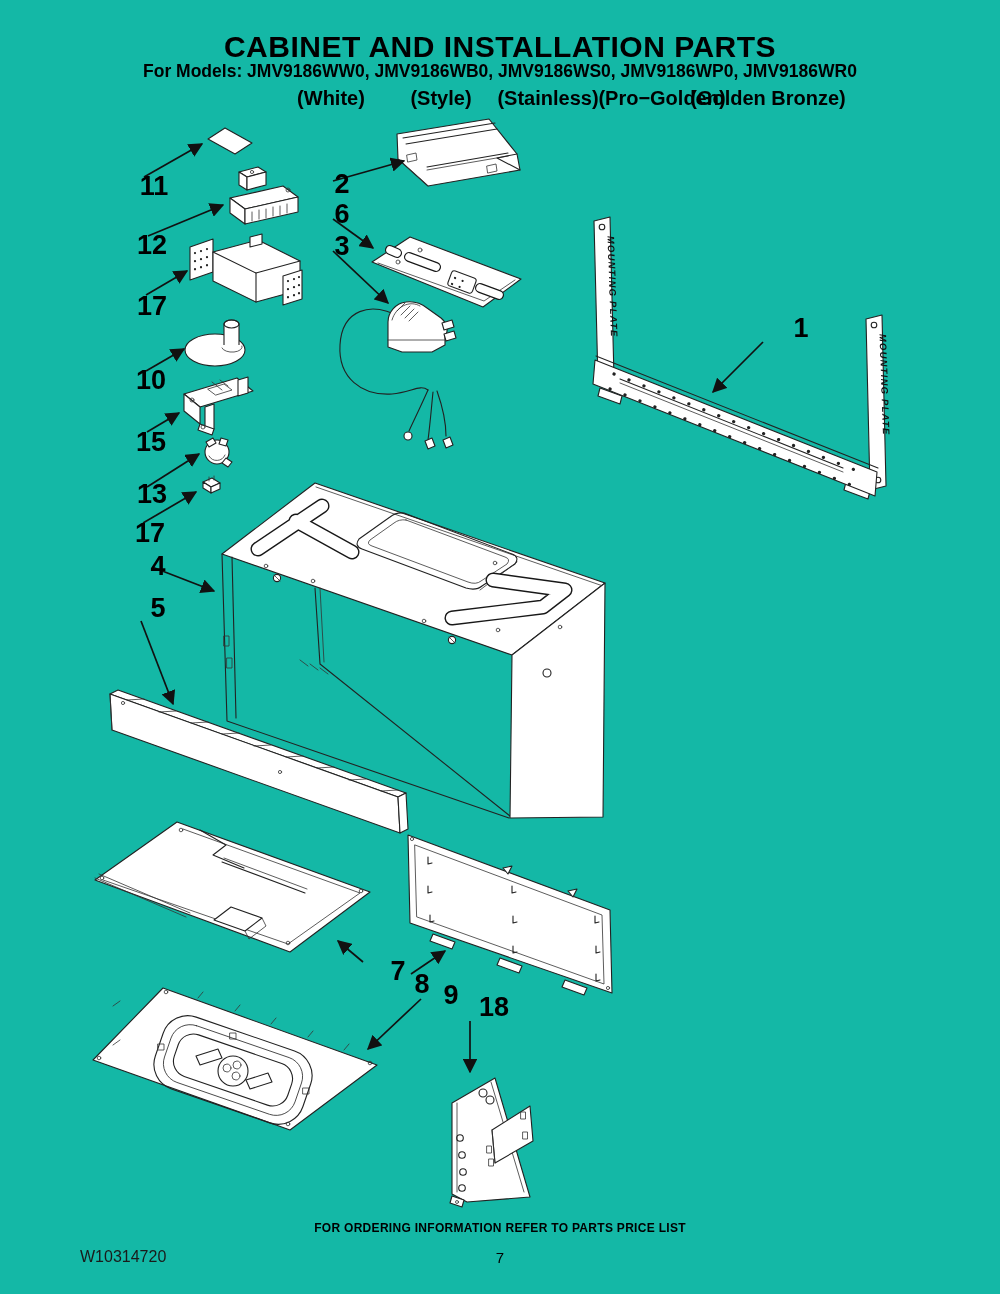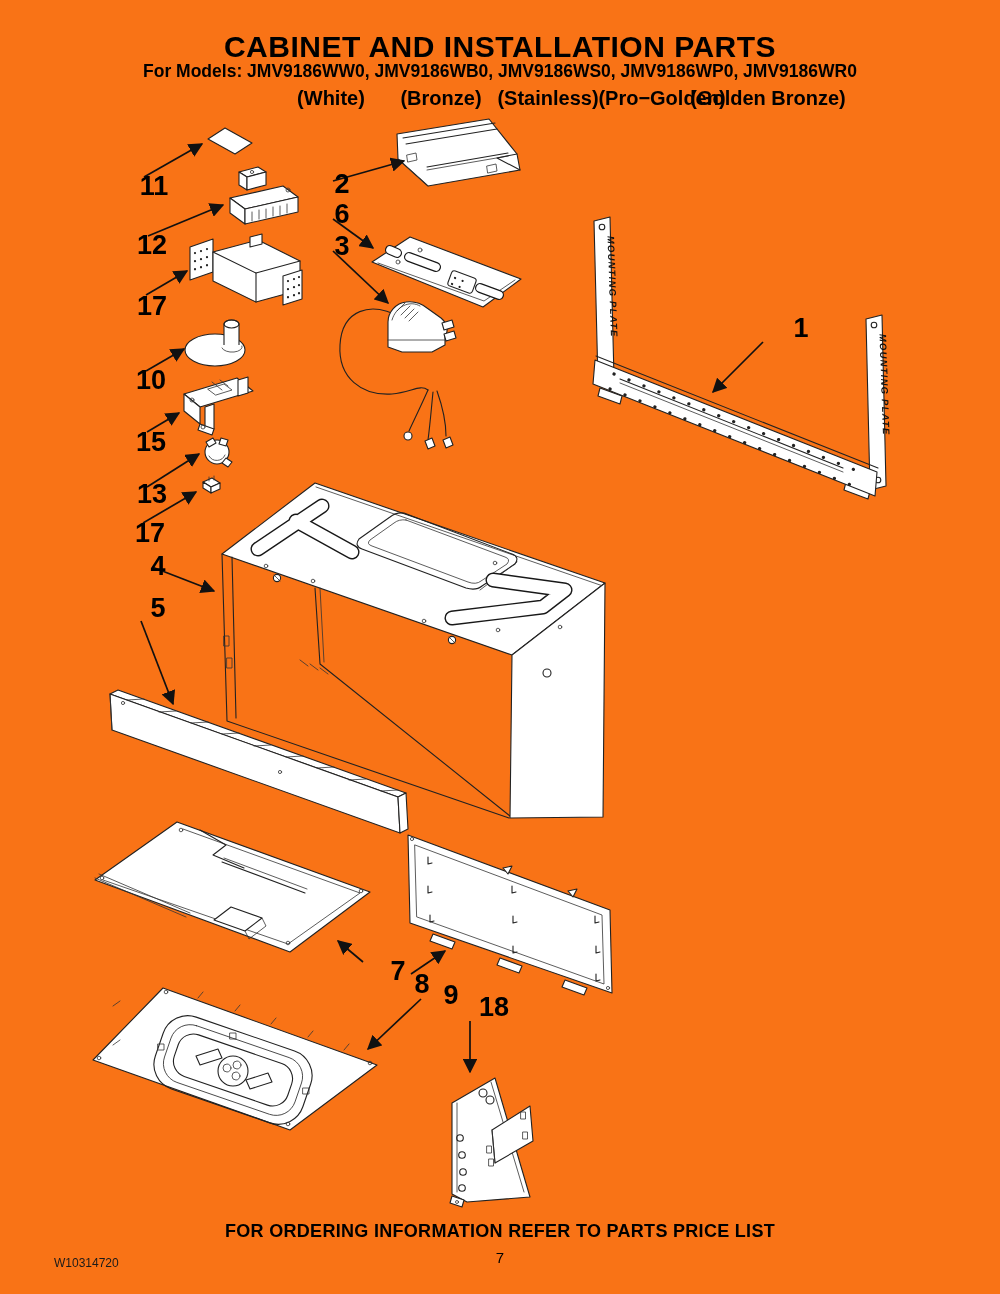--- a/index.html
+++ b/index.html
@@ -1,29 +1,29 @@
 <!DOCTYPE html>
 <html><head>
 <meta charset="utf-8">
 <style>
   html,body{margin:0;padding:0;background:#fff;}
-  .page{position:relative;width:1000px;height:1294px;background:#f97316;overflow:hidden;
+  .page{position:relative;width:1000px;height:1294px;background:#14b8a6;overflow:hidden;
         font-family:"Liberation Sans",sans-serif;color:#000;}
   .page-title{position:absolute;top:30px;left:0;width:100%;text-align:center;
         font-size:30px;font-weight:700;letter-spacing:0.5px;}
   .models-line{position:absolute;top:61px;left:0;width:100%;text-align:center;
         font-size:17.5px;font-weight:700;}
   .color-label{position:absolute;top:87px;transform:translateX(-50%);
         font-size:20px;font-weight:700;white-space:nowrap;}
   .diagram-svg{position:absolute;left:0;top:0;width:1000px;height:1294px;}
   .callout{position:absolute;transform:translate(-50%,-50%);font-weight:700;
         font-size:27px;line-height:1;margin-left:24px;}
   .footer-note{position:absolute;top:1221px;left:0;width:100%;text-align:center;
-        font-size:18px;font-weight:700;letter-spacing:0.3px;}
-  .doc-number{position:absolute;top:1248px;left:54px;font-size:12px;color:#1a1a1a;margin-top:8px;}
+        font-size:12px;font-weight:700;letter-spacing:0.3px;}
+  .doc-number{position:absolute;top:1248px;left:80px;font-size:16px;color:#1a1a1a;}
   .page-number{position:absolute;top:1249px;left:0;width:100%;text-align:center;font-size:15px;}
   
   .ln{fill:none;stroke:#222;stroke-width:1.1;stroke-linejoin:round;stroke-linecap:round;}
   .fw{fill:#fff;stroke:#222;stroke-width:1.1;stroke-linejoin:round;}
   .thin{fill:none;stroke:#333;stroke-width:0.8;stroke-linejoin:round;stroke-linecap:round;}
   .slotO{fill:none;stroke:#181818;stroke-width:15;stroke-linecap:round;stroke-linejoin:round;}
   .slotI{fill:none;stroke:#fff;stroke-width:12.2;stroke-linecap:round;stroke-linejoin:round;}
   .slotO2{fill:none;stroke:#181818;stroke-width:10;stroke-linecap:round;stroke-linejoin:round;}
   .slotI2{fill:none;stroke:#fff;stroke-width:7.6;stroke-linecap:round;stroke-linejoin:round;}
   .dots{fill:none;stroke:#222;stroke-width:3.2;stroke-linecap:round;stroke-dasharray:0.1 16;}
@@ -33,21 +33,21 @@
         font-style:italic;letter-spacing:1.2px;fill:#111;}
 </style>
 </head>
 <body>
 
 <div class="page">
 
   <div class="page-title">CABINET AND INSTALLATION PARTS</div>
   <div class="models-line">For Models: JMV9186WW0, JMV9186WB0, JMV9186WS0, JMV9186WP0, JMV9186WR0</div>
   <span class="color-label" style="left:331px">(White)</span>
-  <span class="color-label" style="left:441px">(Bronze)</span>
+  <span class="color-label" style="left:441px">(Style)</span>
   <span class="color-label" style="left:548px">(Stainless)</span>
   <span class="color-label" style="left:662px">(Pro−Golden)</span>
   <span class="color-label" style="left:768px">(Golden Bronze)</span>
 
   <svg class="diagram-svg" viewBox="0 0 1000 1294" xmlns="http://www.w3.org/2000/svg">
     <defs>
       <marker id="ah" viewBox="0 0 10 10" refX="9" refY="5" markerWidth="8.5" markerHeight="8.5" orient="auto-start-reverse">
         <path d="M0,0 L10,5 L0,10 z" fill="#111"></path>
       </marker>
     </defs>

